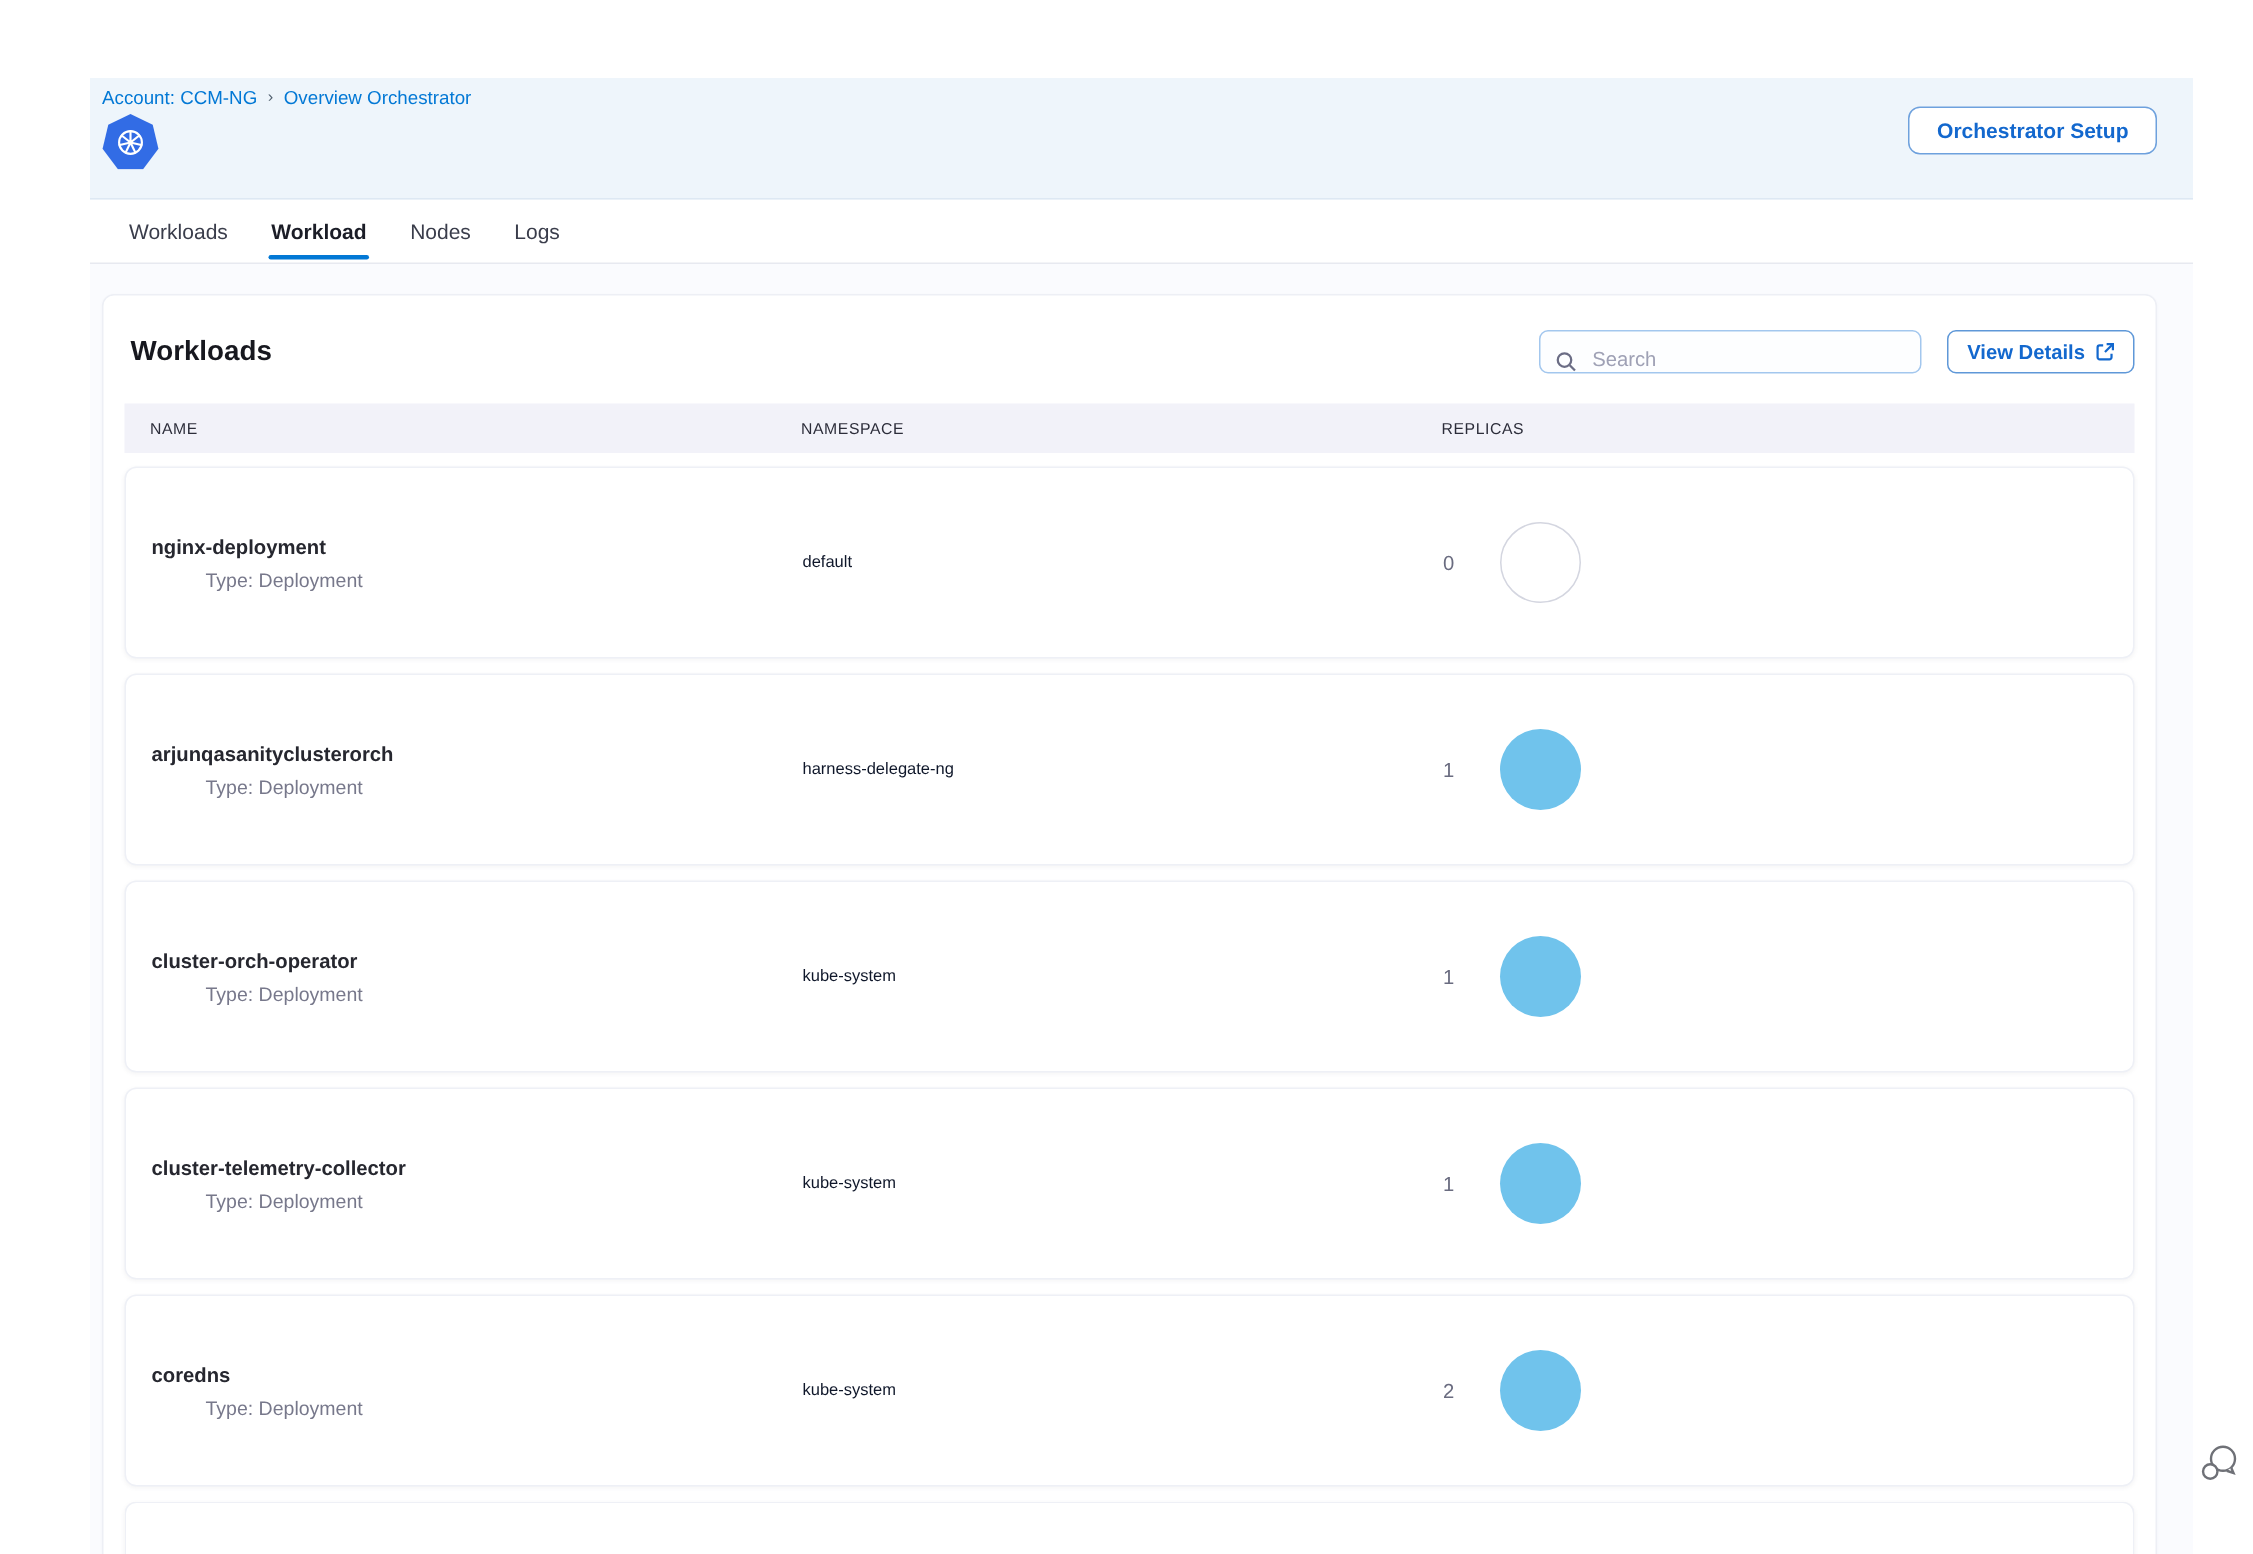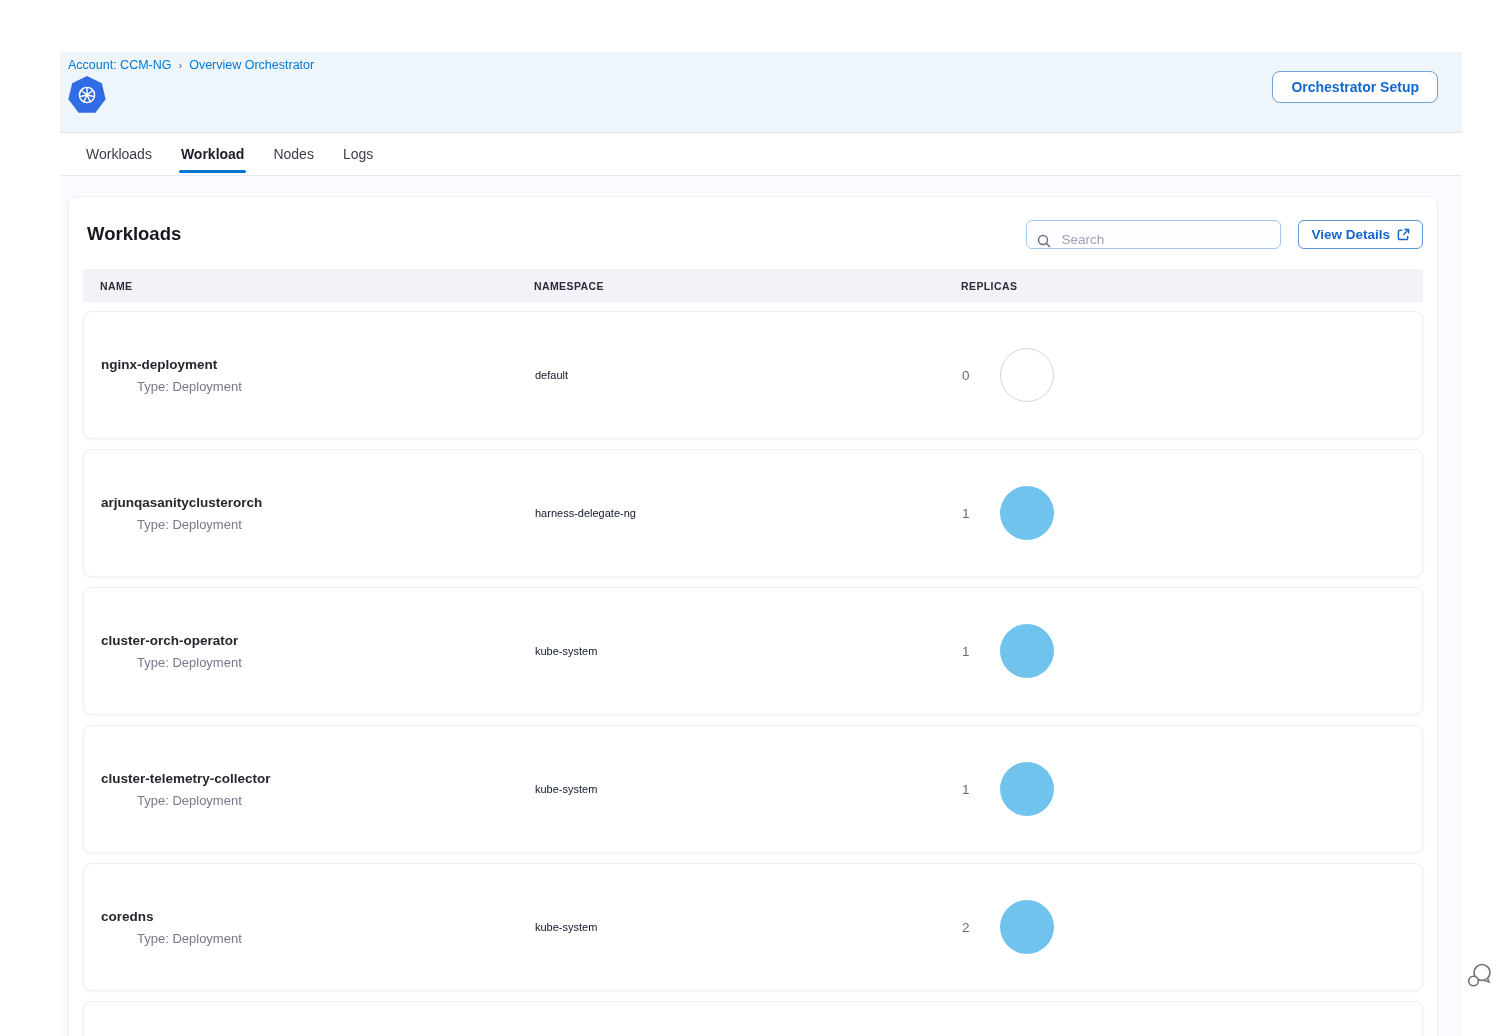--- a/index.html
+++ b/index.html
@@ -76,21 +76,21 @@
     height: 29px; padding: 0 12px; background: #fff;
     border: 1.5px solid #5f98d8; border-radius: 6px;
     color: #1368ce; font-weight: bold; font-size: 13.5px; font-family: inherit;
     display: flex; align-items: center; gap: 7px; cursor: pointer;
   }
 
   
   .tbl-grid { display: grid; grid-template-columns: 434px 427px 1fr; align-items: center; padding: 0 17px; }
   .table-header {
     height: 33px; background: #f2f2f9;
-    font-size: 10.5px; font-weight: bold; letter-spacing: .4px; color: #2c2d3a;
+    font-size: 10.5px; font-weight: normal; letter-spacing: .4px; color: #2c2d3a;
   }
   .rows { display: flex; flex-direction: column; gap: 10px; margin-top: 9px; }
   .row-card {
     height: 128px; background: #fff; border: 1px solid #eef0f6; border-radius: 8px;
     box-shadow: 0 1px 3px rgba(96,97,112,.07); cursor: pointer;
   }
   .cell-name .wl-name { font-size: 13.5px; font-weight: bold; color: #26272f; margin-bottom: 7px; }
   .cell-name .wl-type { font-size: 13px; color: #77788b; margin-left: 36px; }
   .cell-namespace { font-size: 11px; color: #0f172a; }
   .cell-replicas { display: flex; align-items: center; gap: 30px; font-size: 13.5px; color: #6a6c80; }

